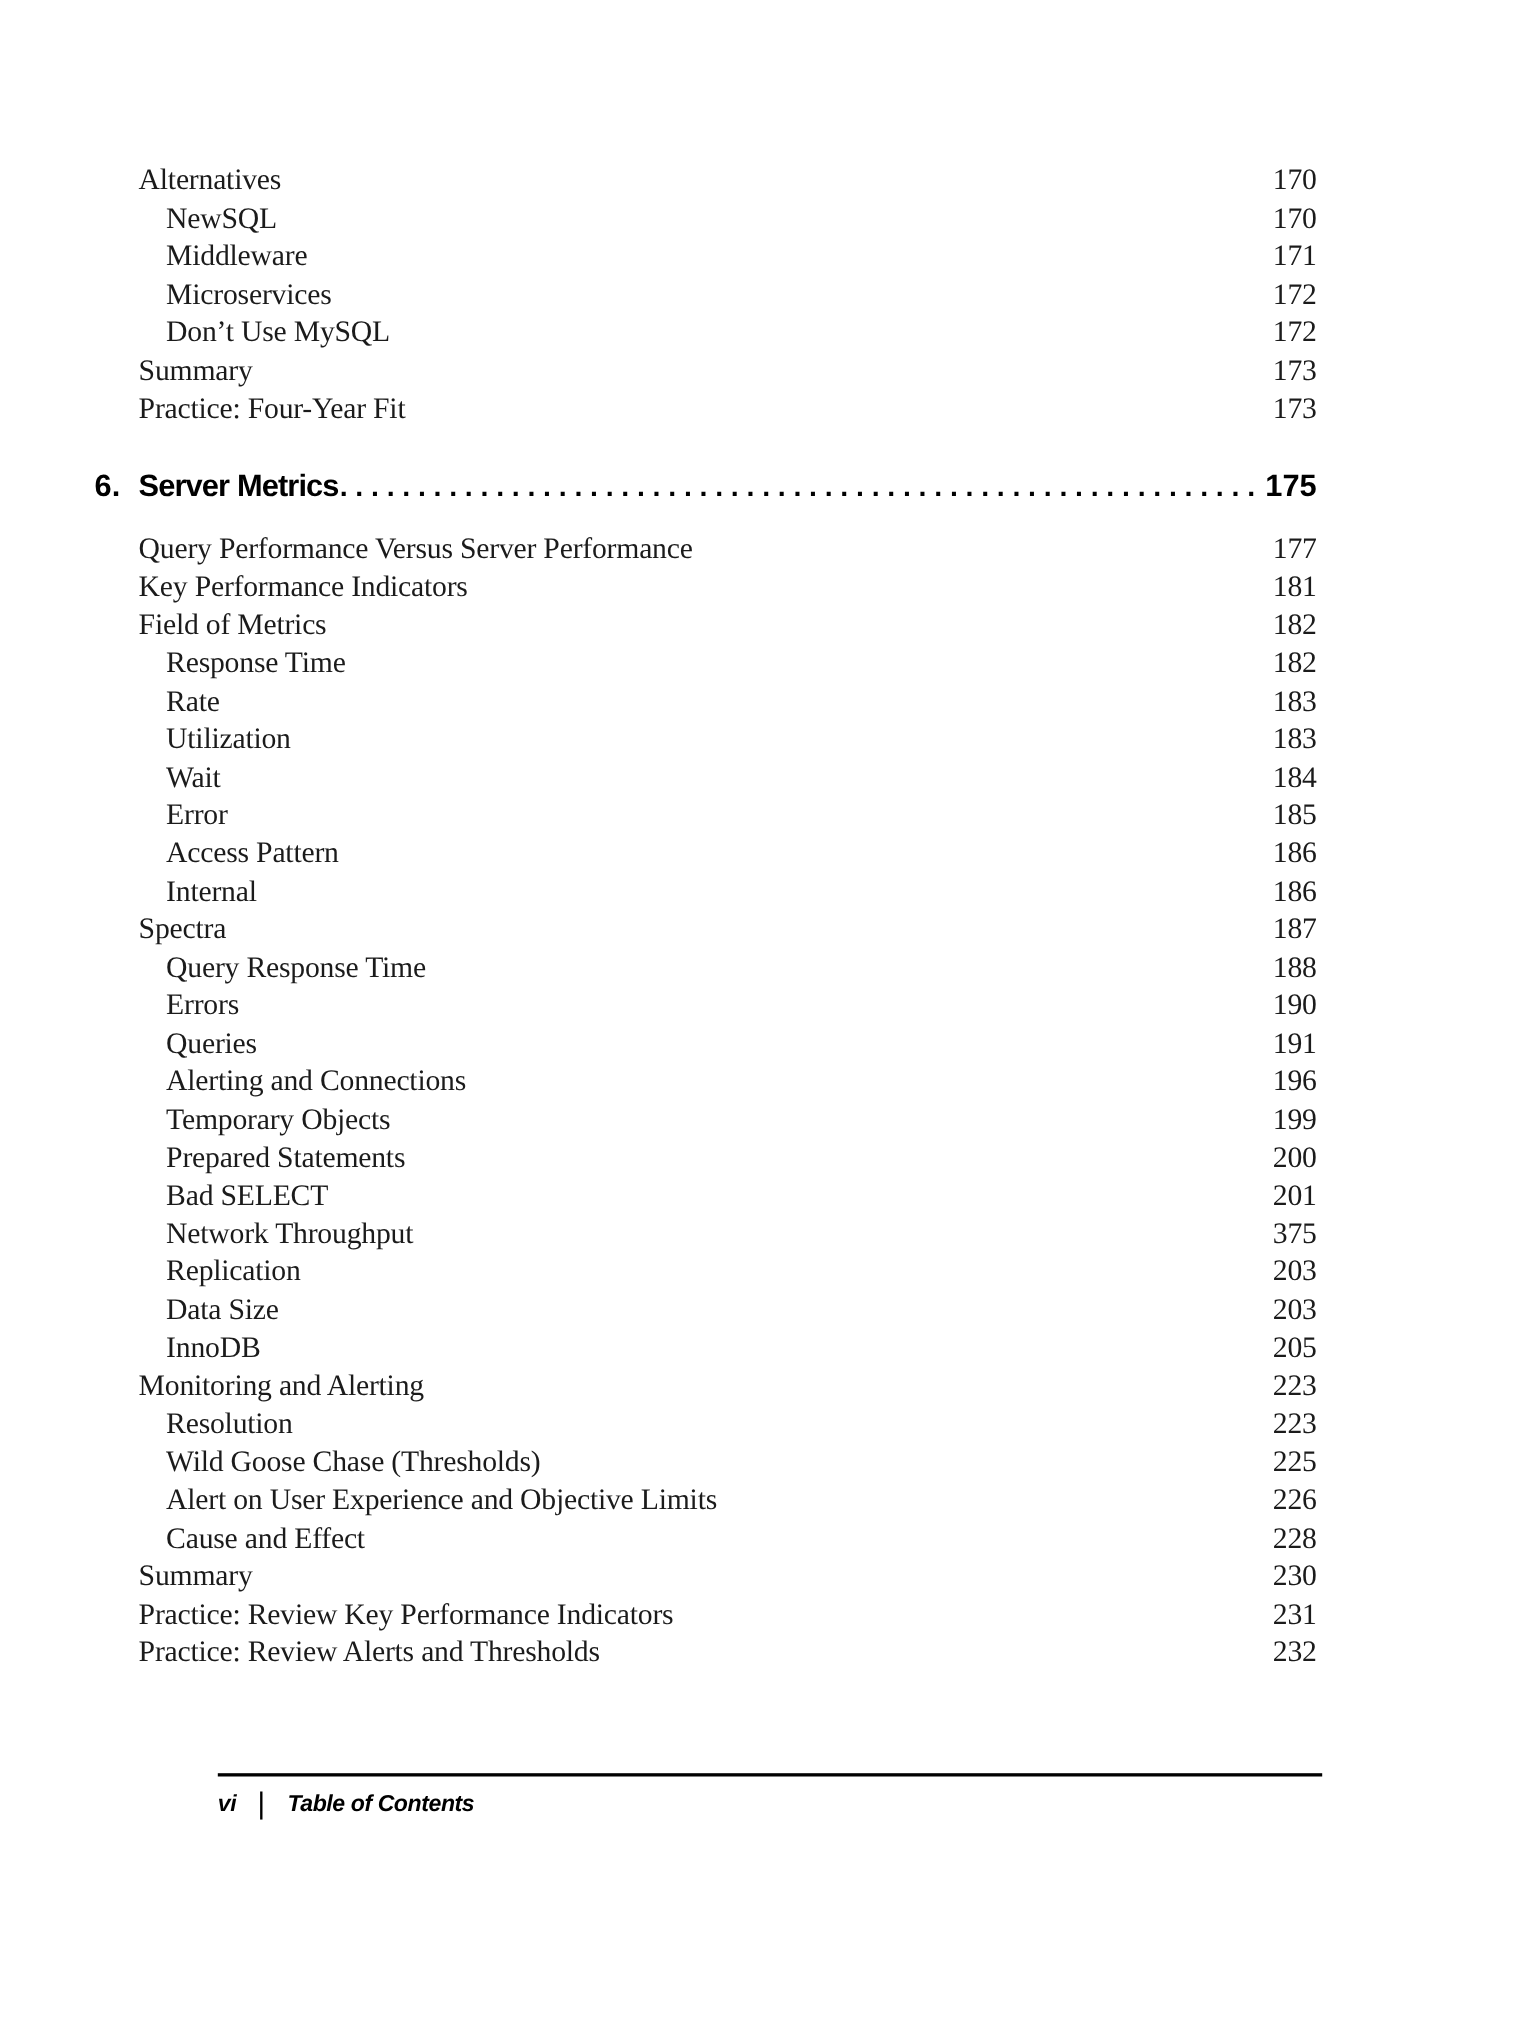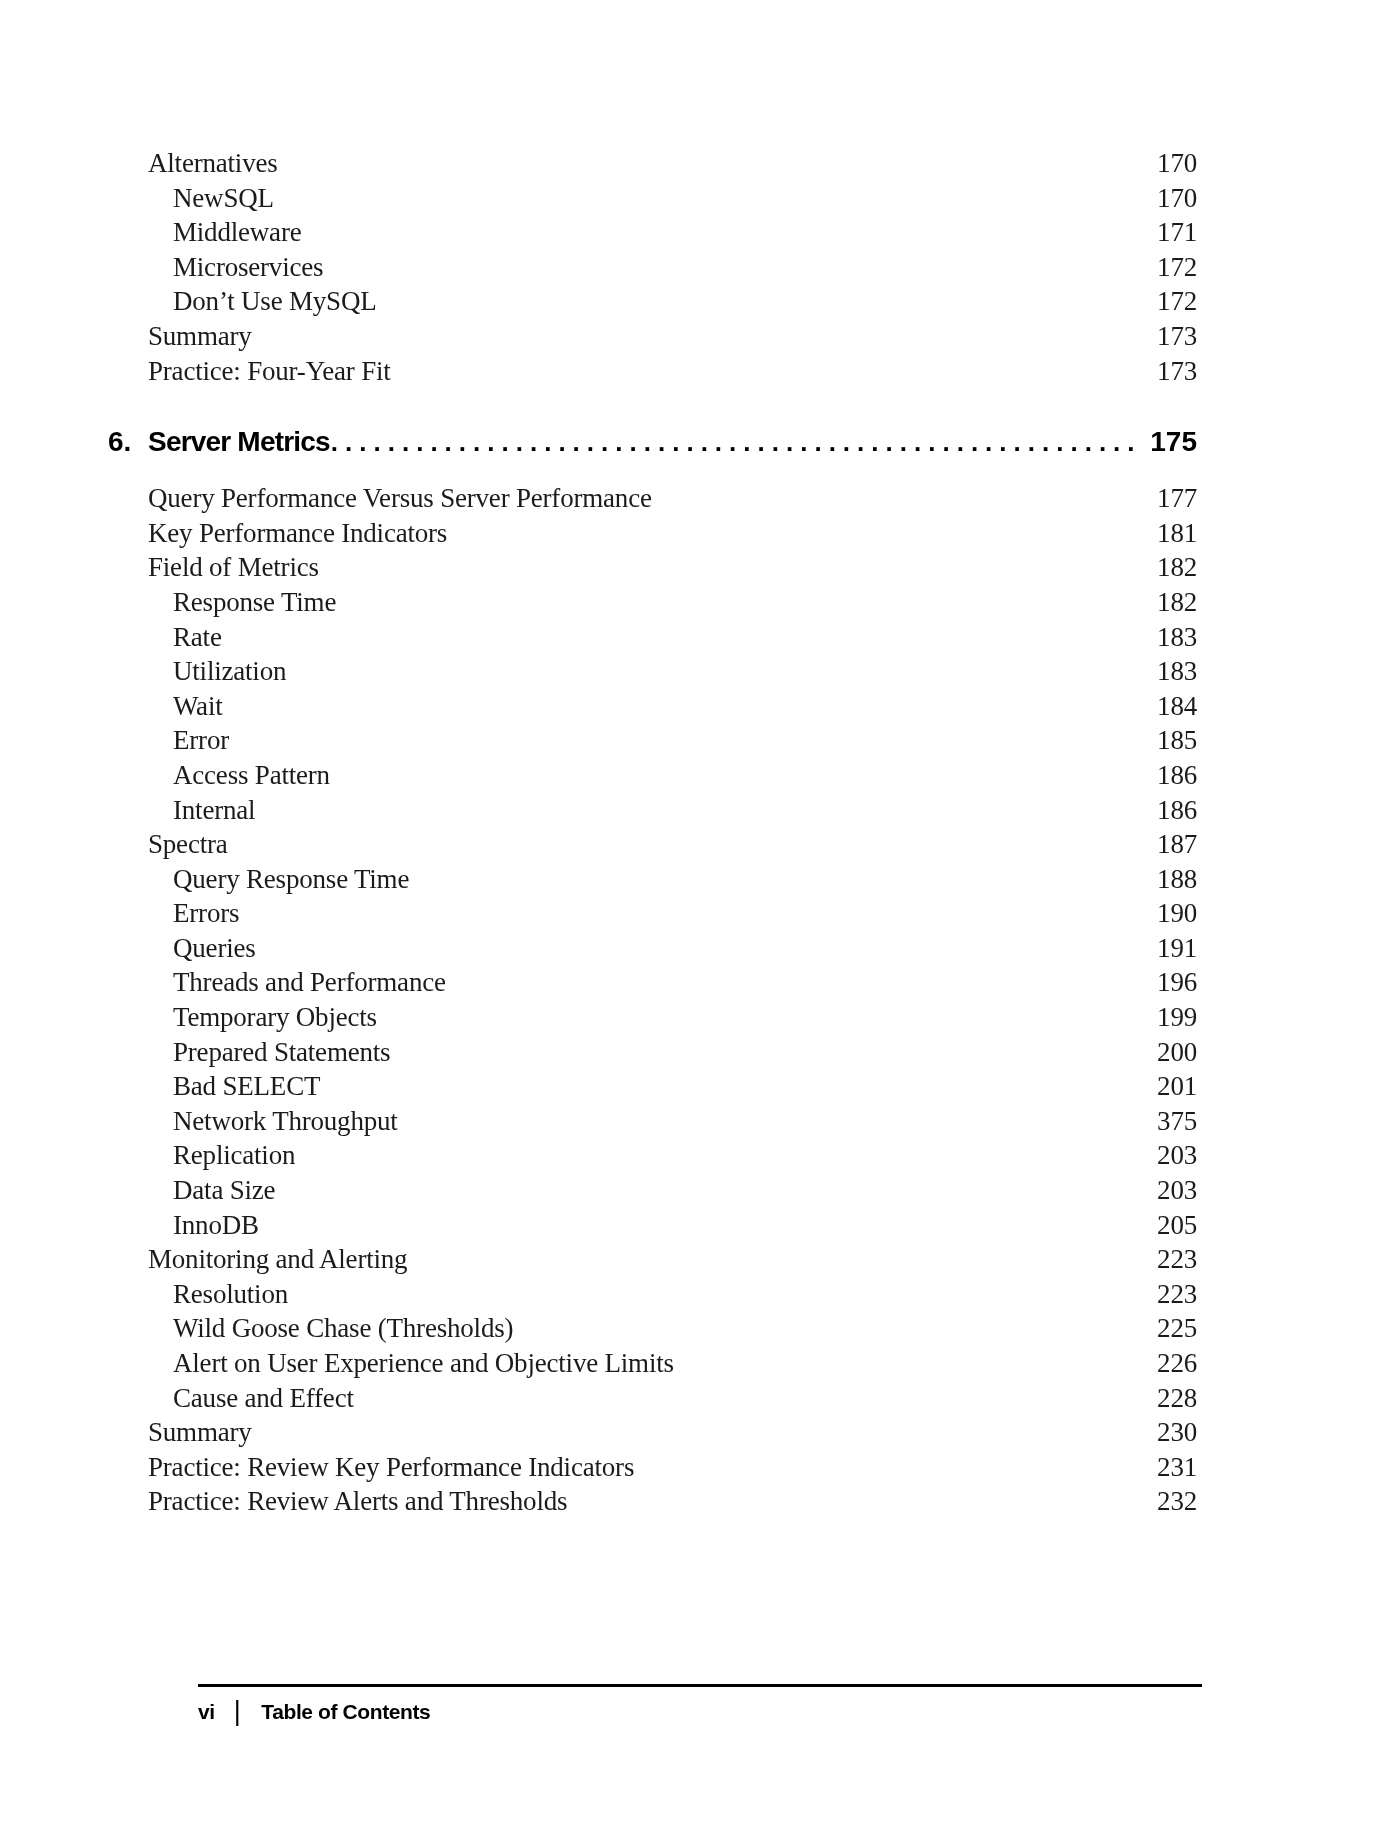--- a/index.html
+++ b/index.html
@@ -5,21 +5,21 @@
   html, body { margin: 0; padding: 0; background: #ffffff; }
   .page {
     position: relative;
     width: 1400px;
     height: 1838px;
     background: #ffffff;
     overflow: hidden;
     font-family: "Liberation Serif", serif;
   }
   .toc {
-    padding: 146px 203px 0 108px;
+    padding: 146px 203px 0 86px;
     color: #1b1b1b;
     font-size: 27px;
     line-height: 34.6px;
     letter-spacing: -0.2px;
   }
   .entries { padding-left: 40px; }
   .row { display: flex; align-items: baseline; }
   .row.lvl2 .lbl { padding-left: 25px; }
   .row .pg { margin-left: auto; }
 
@@ -43,22 +43,23 @@
     white-space: nowrap;
     letter-spacing: 7px;
     font-size: 26px;
     margin: 0 8px 0 1px;
   }
   .chapter-row .chappage { flex: none; letter-spacing: 0; }
 
   .footer {
     position: absolute;
     left: 198px;
-    top: 1684px;
+    top: 1612px;
     width: 1004px;
+    font-style: italic;
   }
   .footer-rule { height: 2.5px; background: #000000; }
   .footer-line {
     margin-top: 12px;
     display: flex;
     align-items: center;
     font-family: "Liberation Sans", sans-serif;
     font-weight: bold;
     font-size: 21px;
     letter-spacing: -0.4px;
@@ -167,21 +168,21 @@
   </div>
         <div class="row lvl2">
     <span class="lbl">Errors</span>
     <span class="pg">190</span>
   </div>
         <div class="row lvl2">
     <span class="lbl">Queries</span>
     <span class="pg">191</span>
   </div>
         <div class="row lvl2">
-    <span class="lbl">Threads and Performance</span>
+    <span class="lbl">Alerting and Connections</span>
     <span class="pg">196</span>
   </div>
         <div class="row lvl2">
     <span class="lbl">Temporary Objects</span>
     <span class="pg">199</span>
   </div>
         <div class="row lvl2">
     <span class="lbl">Prepared Statements</span>
     <span class="pg">200</span>
   </div>

